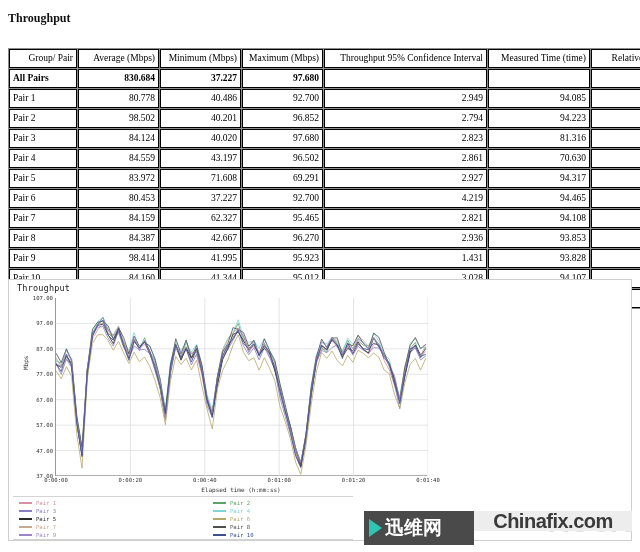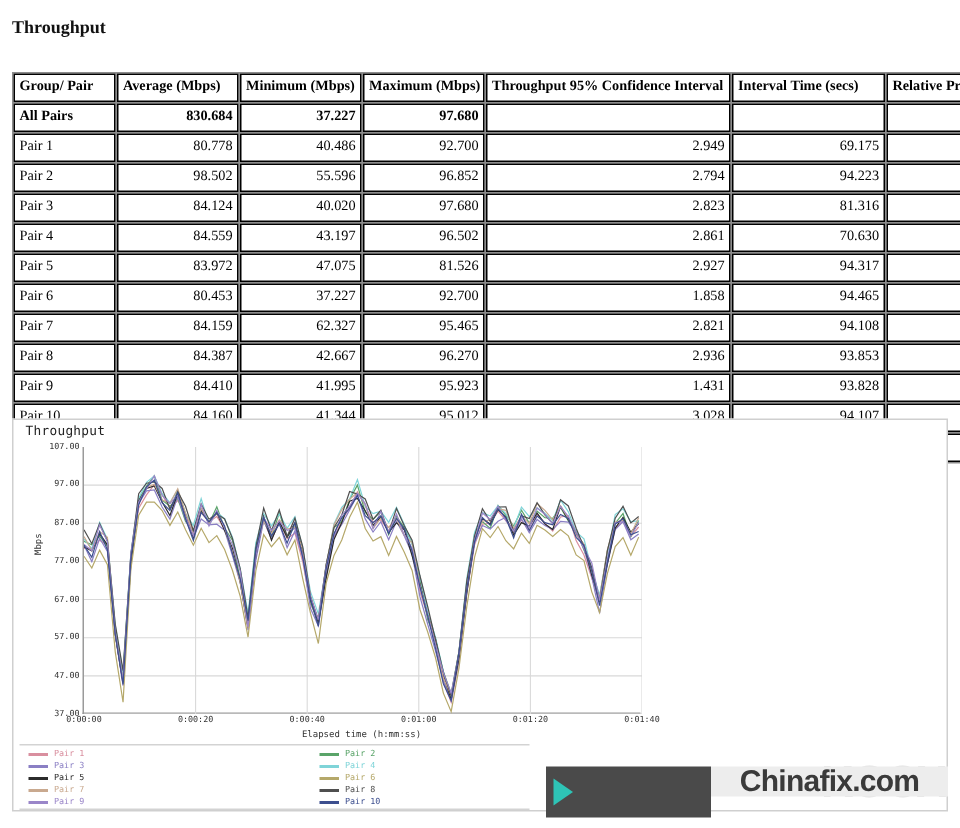--- a/index.html
+++ b/index.html
@@ -21,21 +21,21 @@
     background:#8c8c8c;
   }
   table.report td,table.report th{
     background:#ffffff;
     border:1px solid #000;
     font-family:"Liberation Serif",serif;
     font-size:9.5px;line-height:11px;
     padding:2px 3px;height:13px;
     white-space:nowrap;overflow:hidden;
   }
-  table.report th{font-weight:bold;text-align:left;}
+  table.report th{font-weight:normal;text-align:right;}
   th.c0{width:60px;text-align:left;}
   th.c1,th.c2,th.c3{width:73px;margin-left:12px;}
   th.c4{width:155px;margin-left:48px;}
   th.c5{width:94px;}
   th.c6{width:86px;}
   td.lbl{text-align:left;}
   td.num{text-align:right;}
   tr.allpairs td.lbl,tr.allpairs td.num{font-weight:bold;}
   
   .chart-box{
@@ -130,47 +130,47 @@
 
 <div class="tbl-wrap">
   <table class="report">
     <thead>
       <tr>
         <th class="c0">Group/ Pair</th>
         <th class="c1">Average (Mbps)</th>
         <th class="c2">Minimum (Mbps)</th>
         <th class="c3">Maximum (Mbps)</th>
         <th class="c4">Throughput 95% Confidence Interval</th>
-        <th class="c5">Interval Time (secs)</th>
+        <th class="c5">Measured Time (time)</th>
         <th class="c6">Relative Precision</th>
       </tr>
     </thead>
     <tbody>
         <tr class="allpairs">
           <td class="lbl">All Pairs</td>
           <td class="num">830.684</td>
           <td class="num">37.227</td>
           <td class="num">97.680</td>
           <td class="num"></td>
           <td class="num"></td>
           <td class="num"></td>
         </tr>
         <tr>
           <td class="lbl">Pair 1</td>
           <td class="num">80.778</td>
           <td class="num">40.486</td>
           <td class="num">92.700</td>
           <td class="num">2.949</td>
-          <td class="num">69.175</td>
+          <td class="num">94.085</td>
           <td class="num">3.650</td>
         </tr>
         <tr>
           <td class="lbl">Pair 2</td>
           <td class="num">98.502</td>
-          <td class="num">55.596</td>
+          <td class="num">40.201</td>
           <td class="num">96.852</td>
           <td class="num">2.794</td>
           <td class="num">94.223</td>
           <td class="num">3.324</td>
         </tr>
         <tr>
           <td class="lbl">Pair 3</td>
           <td class="num">84.124</td>
           <td class="num">40.020</td>
           <td class="num">97.680</td>
@@ -183,32 +183,32 @@
           <td class="num">84.559</td>
           <td class="num">43.197</td>
           <td class="num">96.502</td>
           <td class="num">2.861</td>
           <td class="num">70.630</td>
           <td class="num">3.383</td>
         </tr>
         <tr>
           <td class="lbl">Pair 5</td>
           <td class="num">83.972</td>
-          <td class="num">47.075</td>
-          <td class="num">81.526</td>
+          <td class="num">71.608</td>
+          <td class="num">69.291</td>
           <td class="num">2.927</td>
           <td class="num">94.317</td>
           <td class="num">3.485</td>
         </tr>
         <tr>
           <td class="lbl">Pair 6</td>
           <td class="num">80.453</td>
           <td class="num">37.227</td>
           <td class="num">92.700</td>
-          <td class="num">1.858</td>
+          <td class="num">4.219</td>
           <td class="num">94.465</td>
           <td class="num">3.837</td>
         </tr>
         <tr>
           <td class="lbl">Pair 7</td>
           <td class="num">84.159</td>
           <td class="num">62.327</td>
           <td class="num">95.465</td>
           <td class="num">2.821</td>
           <td class="num">94.108</td>
@@ -218,21 +218,21 @@
           <td class="lbl">Pair 8</td>
           <td class="num">84.387</td>
           <td class="num">42.667</td>
           <td class="num">96.270</td>
           <td class="num">2.936</td>
           <td class="num">93.853</td>
           <td class="num">3.479</td>
         </tr>
         <tr>
           <td class="lbl">Pair 9</td>
-          <td class="num">84.410</td>
+          <td class="num">98.414</td>
           <td class="num">41.995</td>
           <td class="num">95.923</td>
           <td class="num">1.431</td>
           <td class="num">93.828</td>
           <td class="num">3.623</td>
         </tr>
         <tr>
           <td class="lbl">Pair 10</td>
           <td class="num">84.160</td>
           <td class="num">41.344</td>
@@ -350,17 +350,18 @@
           <span class="legend-text" style="color: rgb(61, 79, 143);">Pair 10</span>
         </div>
       </div>
   </div>
 </div>
 
 <div class="watermark">
   <div class="wm-kocx">KOCX</div>
   <div class="wm-dark">
     <div class="wm-arrow"></div>
+    <div class="wm-cn">迅维网</div>
   </div>
   <div class="wm-light">
     <div class="wm-en">Chinafix.com</div>
   </div>
 </div>
 
 </body></html>

